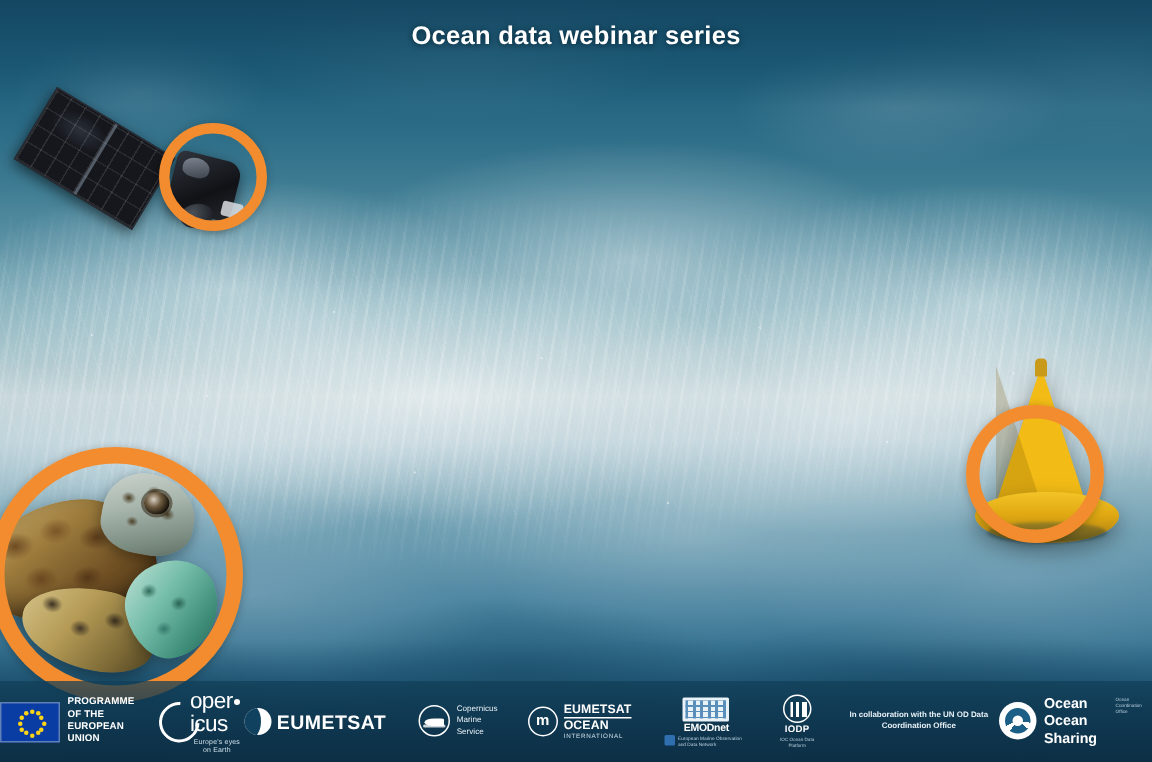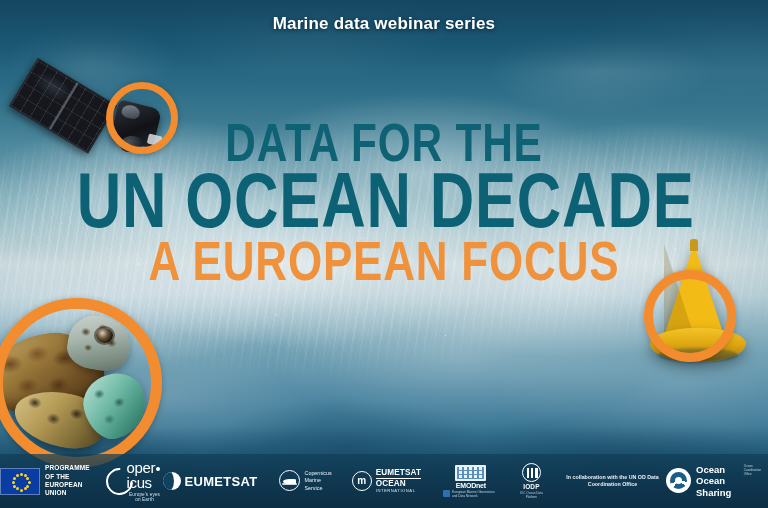--- a/index.html
+++ b/index.html
@@ -372,34 +372,29 @@
 <div class="poster">
 
   <div class="ocean">
     <div class="ocean-deep"></div>
     <div class="ocean-swirl"></div>
     <div class="ocean-foam"></div>
     <div class="ocean-speckle"></div>
     <div class="ocean-vignette"></div>
   </div>
 
-  <div class="kicker">Marine data webinar series</div>
+  <div class="kicker">Ocean data webinar series</div>
 
   <div class="satellite">
     <div class="sat-panel"></div>
     <div class="sat-body"></div>
     <div class="sat-dish"></div>
   </div>
   <div class="ring ring-sat"></div>
 
-  <div class="title-block">
-    <span class="tl tl1">DATA FOR THE</span>
-    <span class="tl tl2">UN OCEAN DECADE</span>
-    <span class="tl tl3">A EUROPEAN FOCUS</span>
-  </div>
 
   <div class="turtle">
     <div class="t-shell"></div>
     <div class="t-flipper-a"></div>
     <div class="t-head"></div>
     <div class="t-eye"></div>
     <div class="t-flipper-b"></div>
   </div>
   <div class="ring ring-turtle"></div>
 

